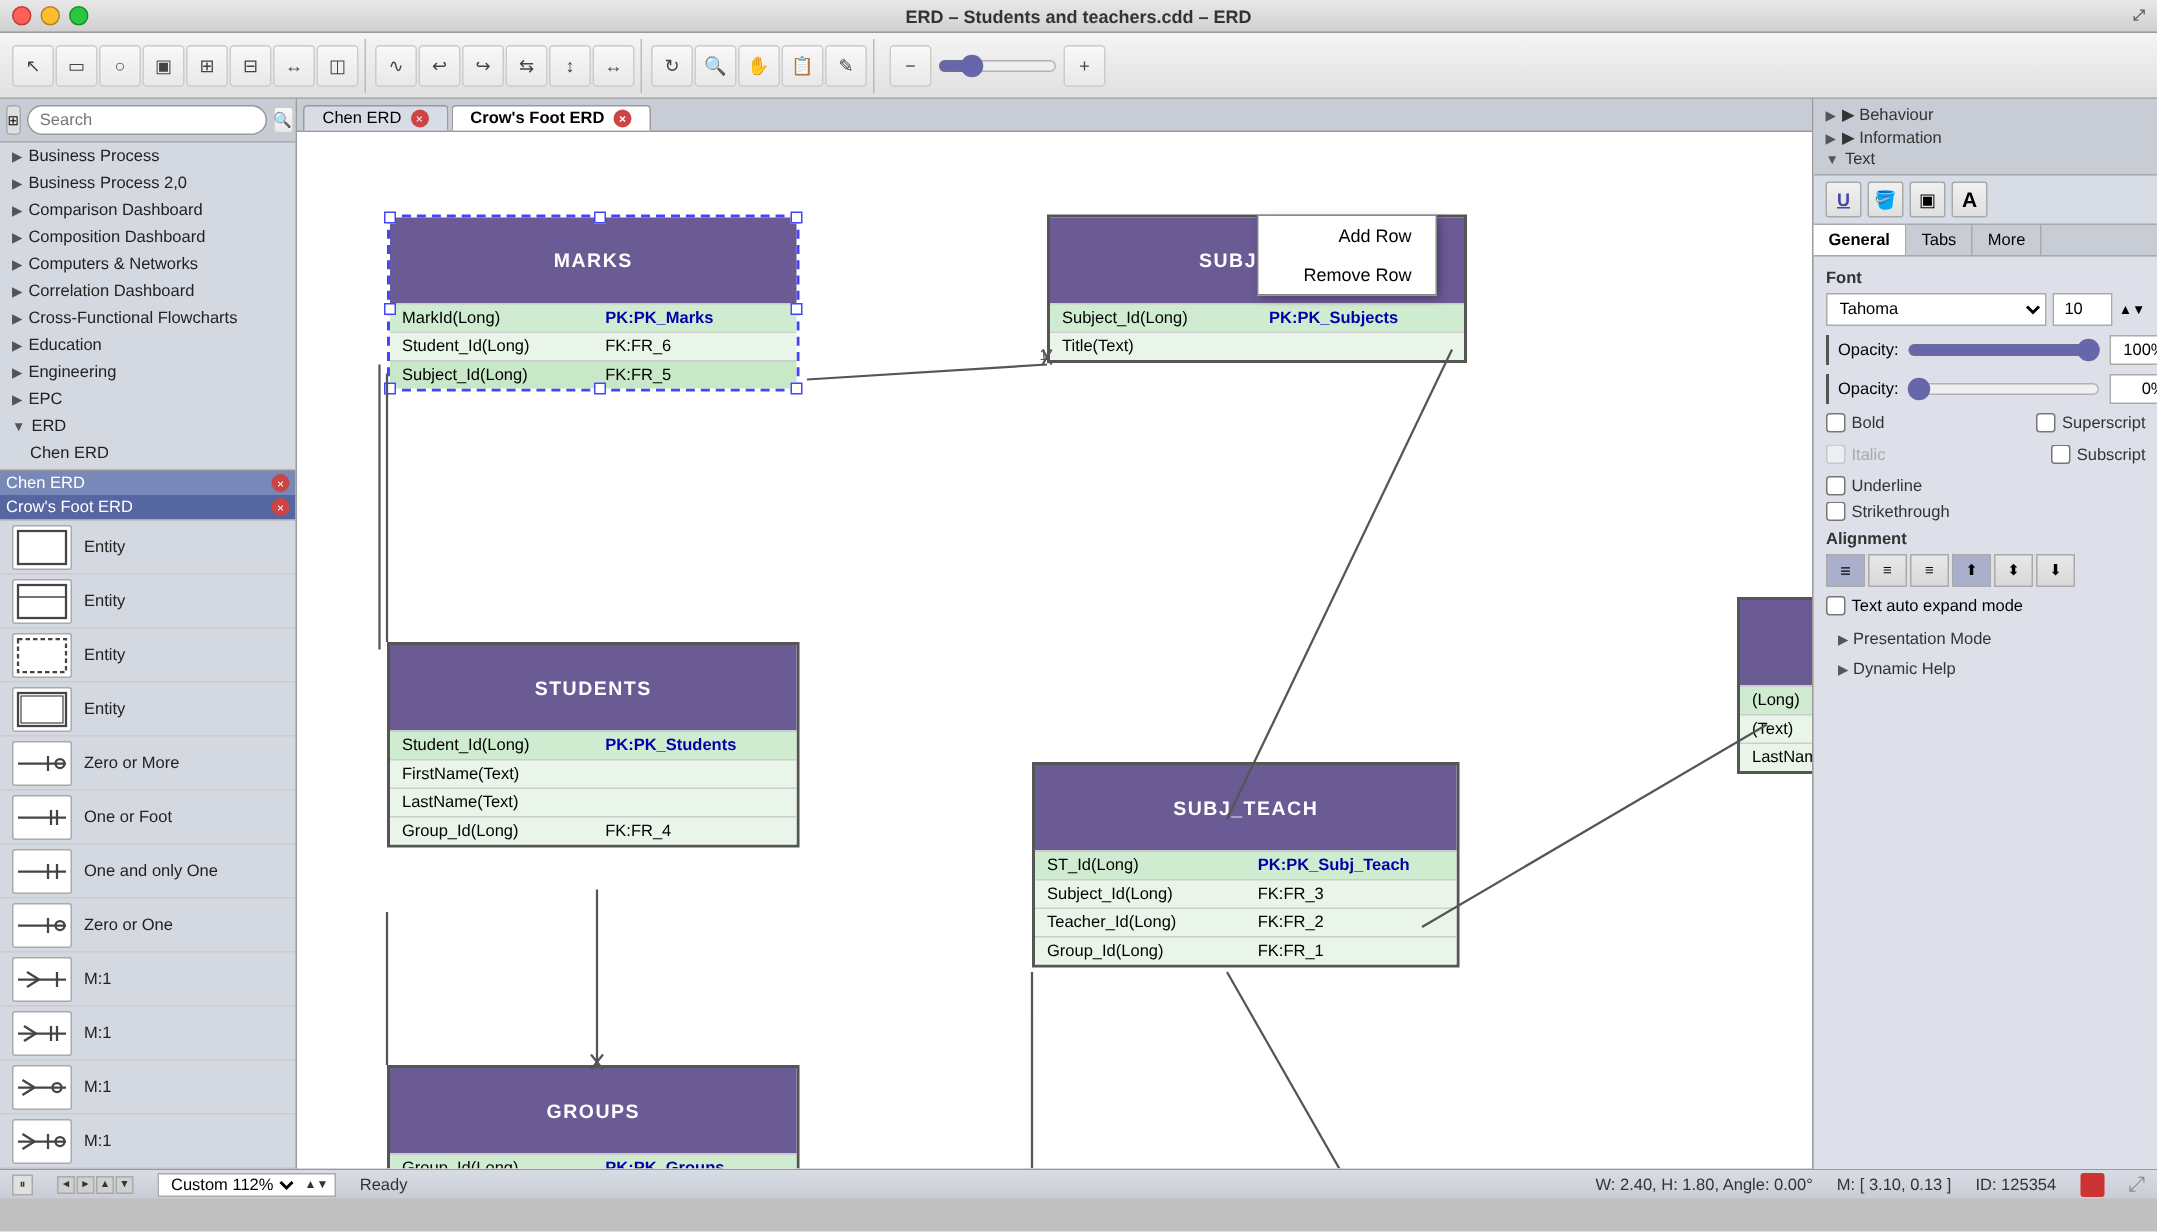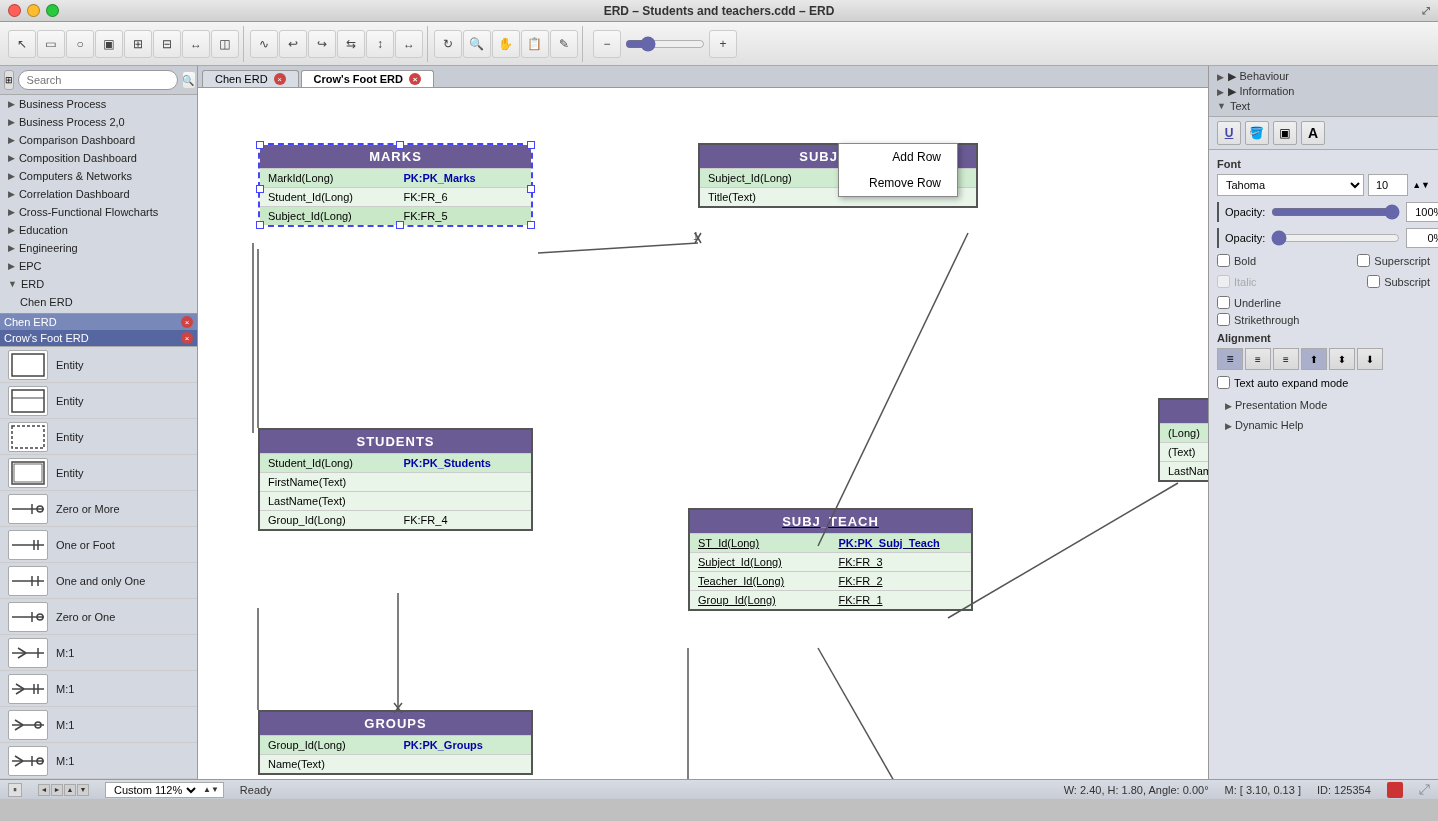--- a/index.html
+++ b/index.html
@@ -209,21 +209,21 @@
     .erd-canvas {
       position: absolute;
       top: 0; left: 0;
       width: 100%;
       height: 100%;
     }
     .erd-table-header {
       background: #6b5b95;
       color: white;
       text-align: center;
-      padding: 4px 8px;
+      padding: 21px 8px;
       font-weight: bold;
       font-size: 13px;
       letter-spacing: 1px;
     }
     .erd-table-row {
       display: flex;
       border-top: 1px solid #ccc;
       background: #e8f5e8;
     }
     .erd-table-row.pk-row { background: #d0ecd0; }
@@ -836,21 +836,21 @@
           <div class="erd-table-row pk-row">
             <span class="erd-cell">Group_Id(Long)</span>
             <span class="erd-cell pk-cell">PK:PK_Groups</span>
           </div>
           <div class="erd-table-row">
             <span class="erd-cell">Name(Text)</span>
             <span class="erd-cell"></span>
           </div>
         </div>
 
-        <div style="position:absolute;left:490px;top:420px;border:2px solid #555;min-width:285px;background:white;text-decoration:underline;">
+        <div style="position:absolute;left:490px;top:420px;border:2px solid #555;min-width:285px;background:white;">
           <div class="erd-table-header">SUBJ_TEACH</div>
           <div class="erd-table-row pk-row">
             <span class="erd-cell">ST_Id(Long)</span>
             <span class="erd-cell pk-cell">PK:PK_Subj_Teach</span>
           </div>
           <div class="erd-table-row">
             <span class="erd-cell">Subject_Id(Long)</span>
             <span class="erd-cell">FK:FR_3</span>
           </div>
           <div class="erd-table-row">
@@ -905,20 +905,25 @@
       </div>
     </div>
 
     <div class="prop-tools">
       <div class="prop-tool-btn" style="text-decoration:underline;color:#4444aa;font-weight:bold;">U</div>
       <div class="prop-tool-btn">🪣</div>
       <div class="prop-tool-btn">▣</div>
       <div class="prop-tool-btn" style="font-size:14px;font-weight:bold;">A</div>
     </div>
 
+    <div class="prop-tabs">
+      <div class="prop-tab active">General</div>
+      <div class="prop-tab">Tabs</div>
+      <div class="prop-tab">More</div>
+    </div>
 
     <div class="prop-body">
       <div class="prop-section-header">Font</div>
       <div class="prop-row">
         <select class="prop-select" style="flex:1;">
           <option>Tahoma</option>
         </select>
         <input type="number" class="prop-number" value="10" style="">
         <div style="font-size:9px;">▲▼</div>
       </div>

